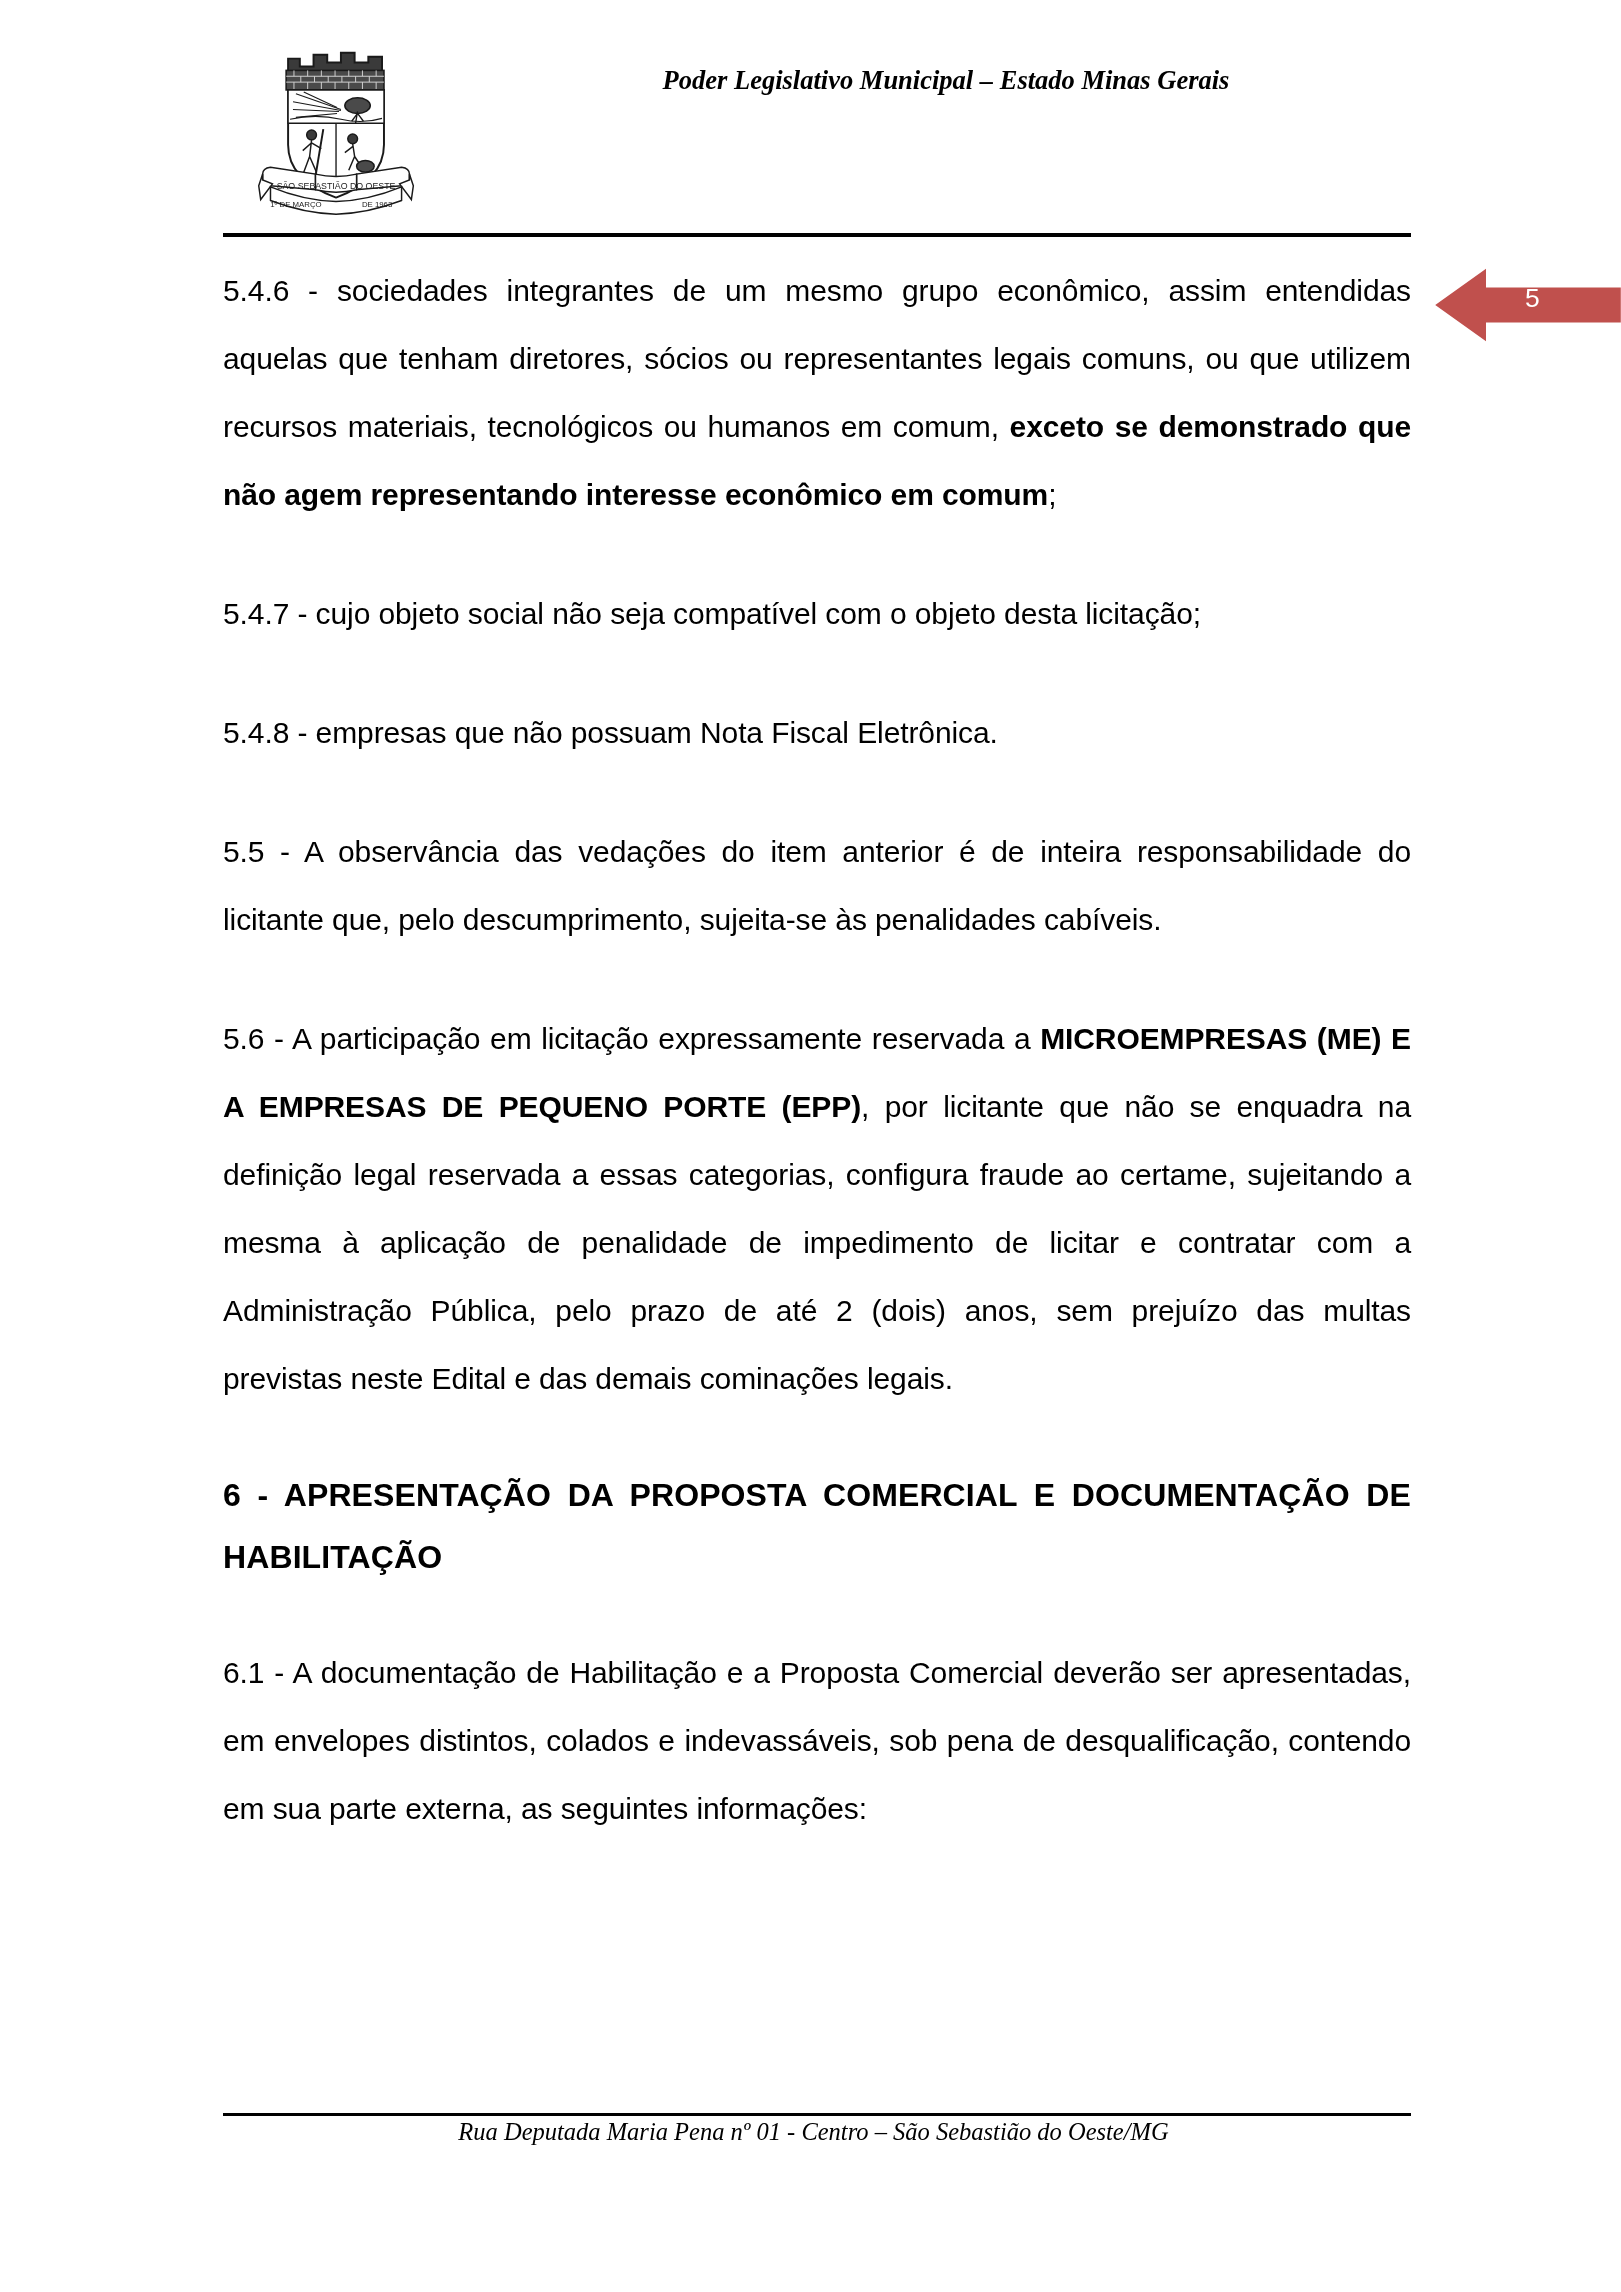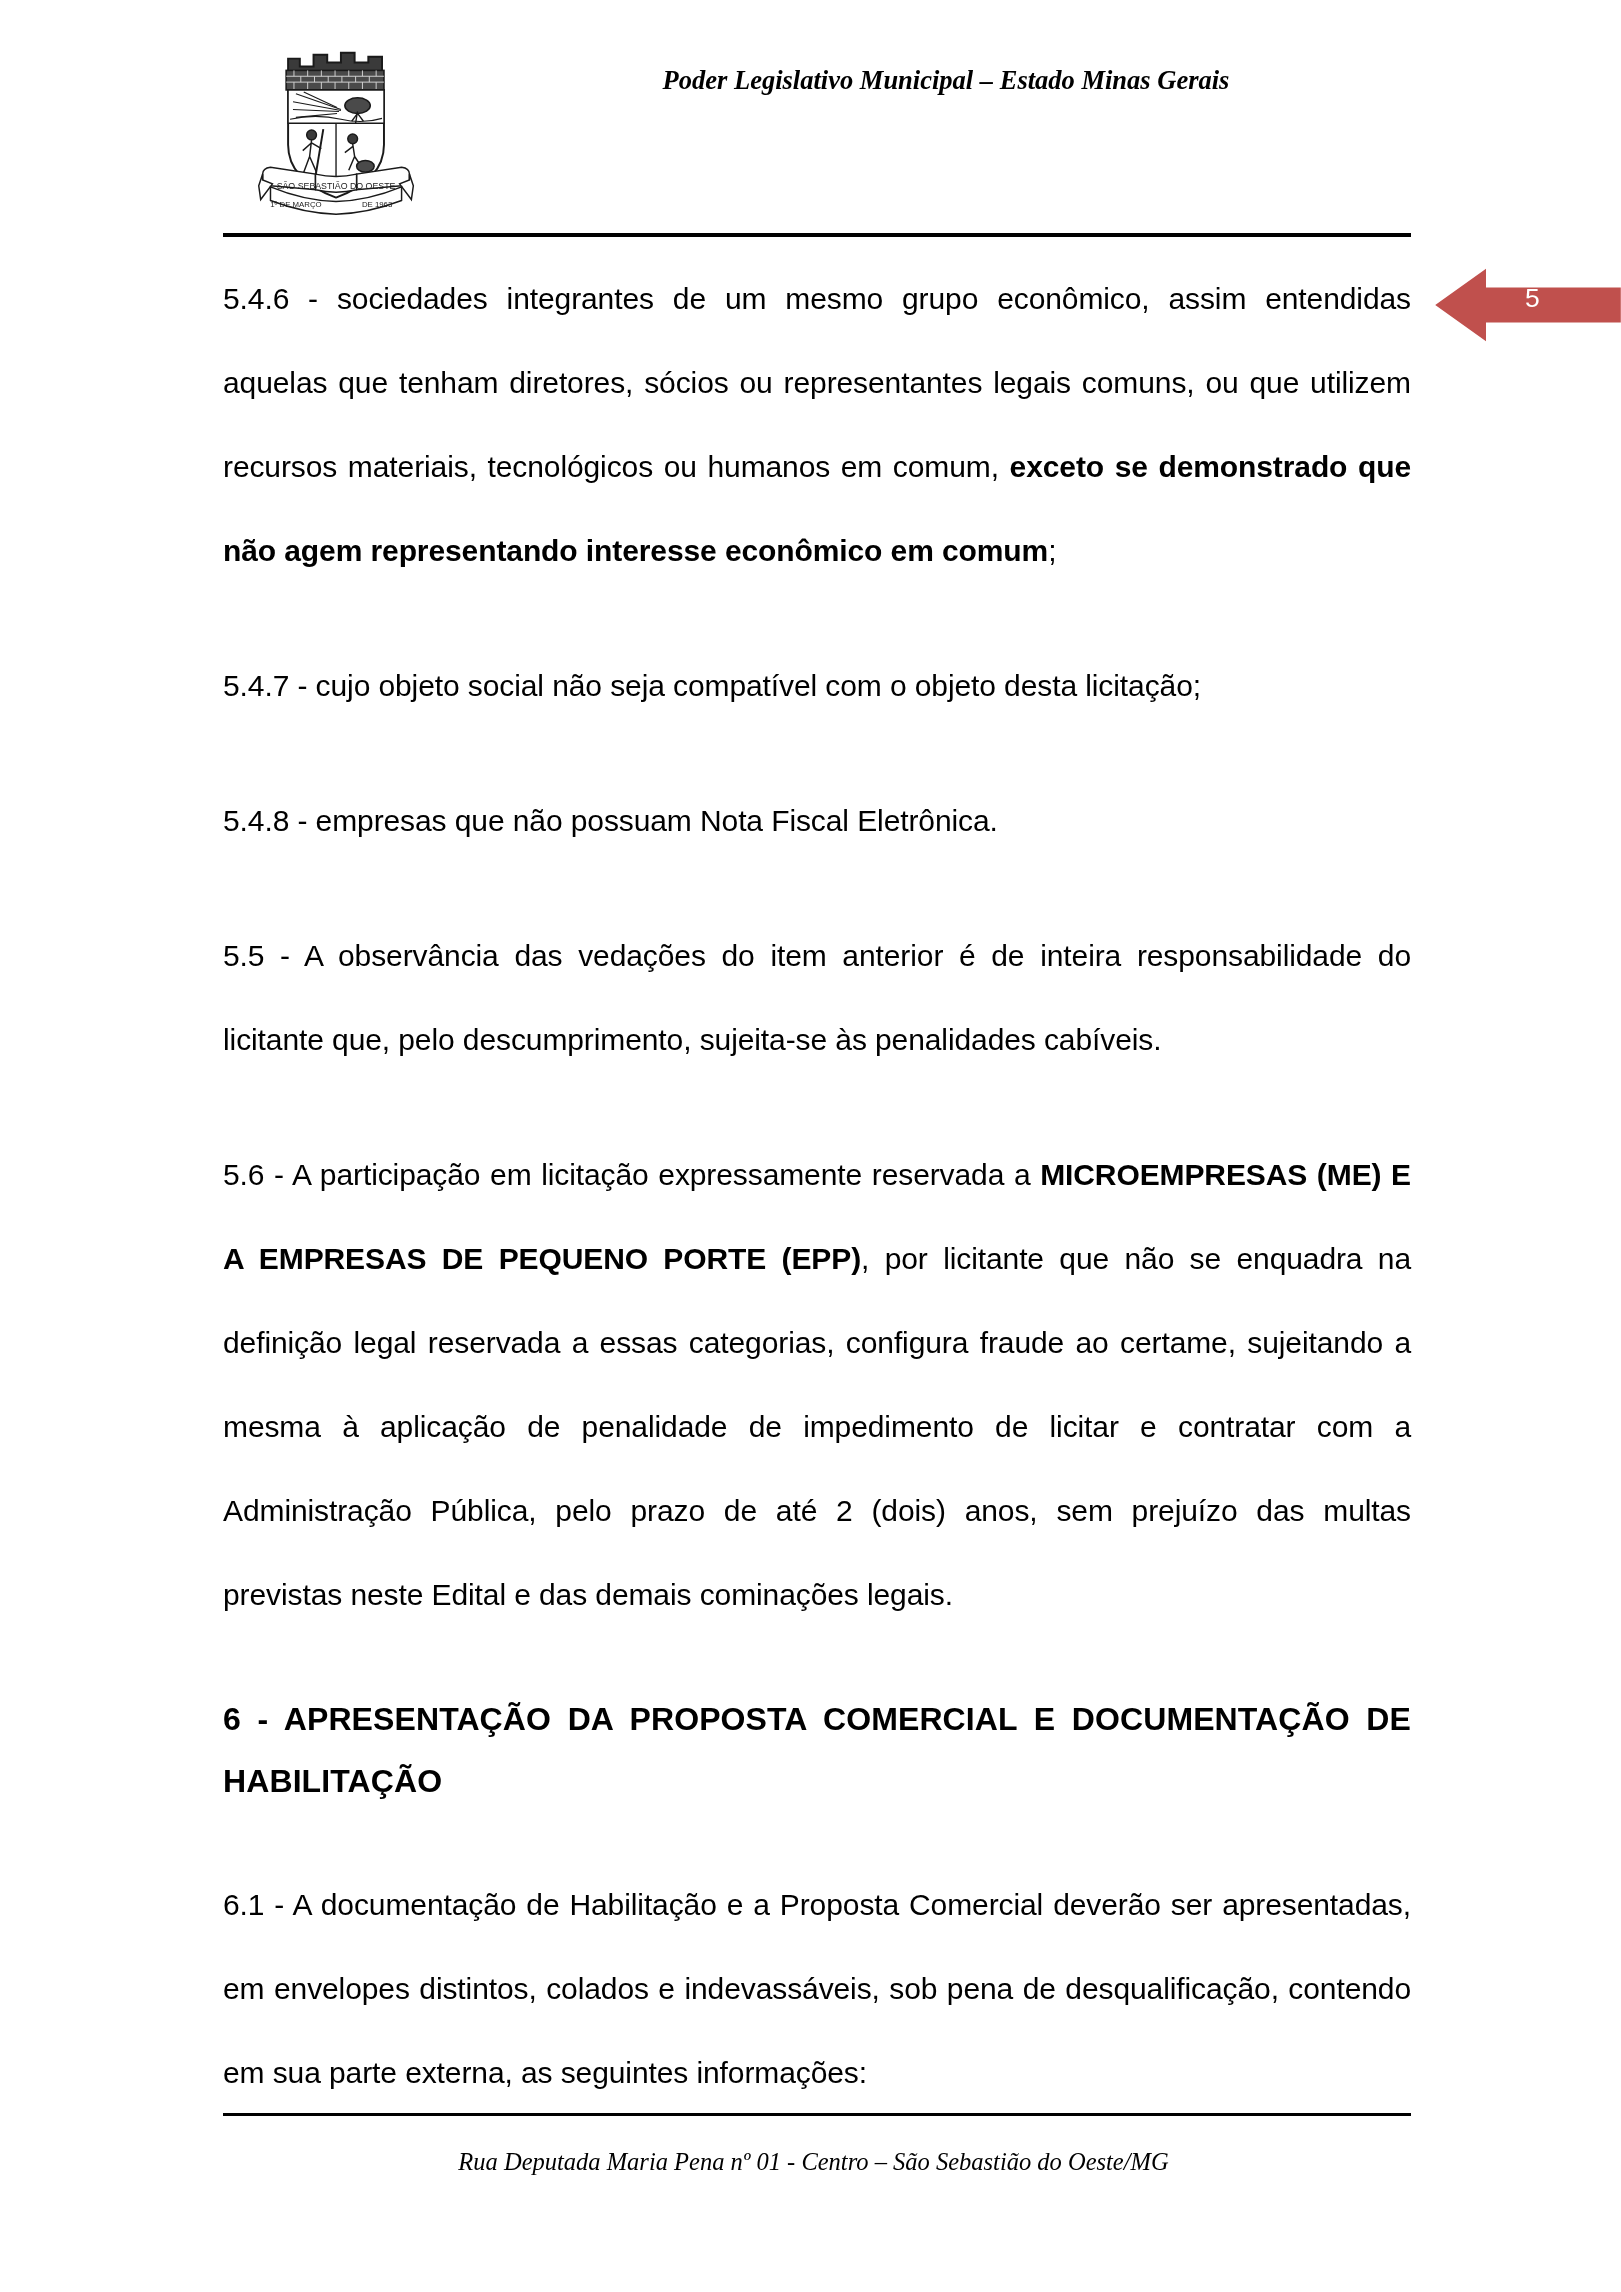--- a/index.html
+++ b/index.html
@@ -82,21 +82,21 @@
   .content {
     position: absolute;
     left: 223px;
     top: 257px;
     width: 1188px;
   }
 
   .para {
     font-family: "Liberation Sans", sans-serif;
     font-size: 30px;
-    line-height: 84px;
+    line-height: 68px;
     text-align: justify;
     text-justify: inter-word;
     color: #000000;
     margin: 0 0 51px 0;
     letter-spacing: -0.1px;
   }
   .para:last-child { margin-bottom: 0; }
 
   .para b, .para strong {
     font-weight: bold;
@@ -144,21 +144,21 @@
     position: absolute;
     left: 223px;
     top: 15.7px;
     width: 1188px;
     height: 2.9px;
     background: #000000;
   }
   .footer-lines {
     position: absolute;
     left: 137px;
-    top: 46px;
+    top: 16px;
     width: 1353px;
     text-align: center;
   }
   .footer-line {
     font-family: "Liberation Serif", "DejaVu Serif", serif;
     font-style: italic;
     font-size: 24.5px;
     line-height: 37px;
     color: #000000;
     white-space: nowrap;

